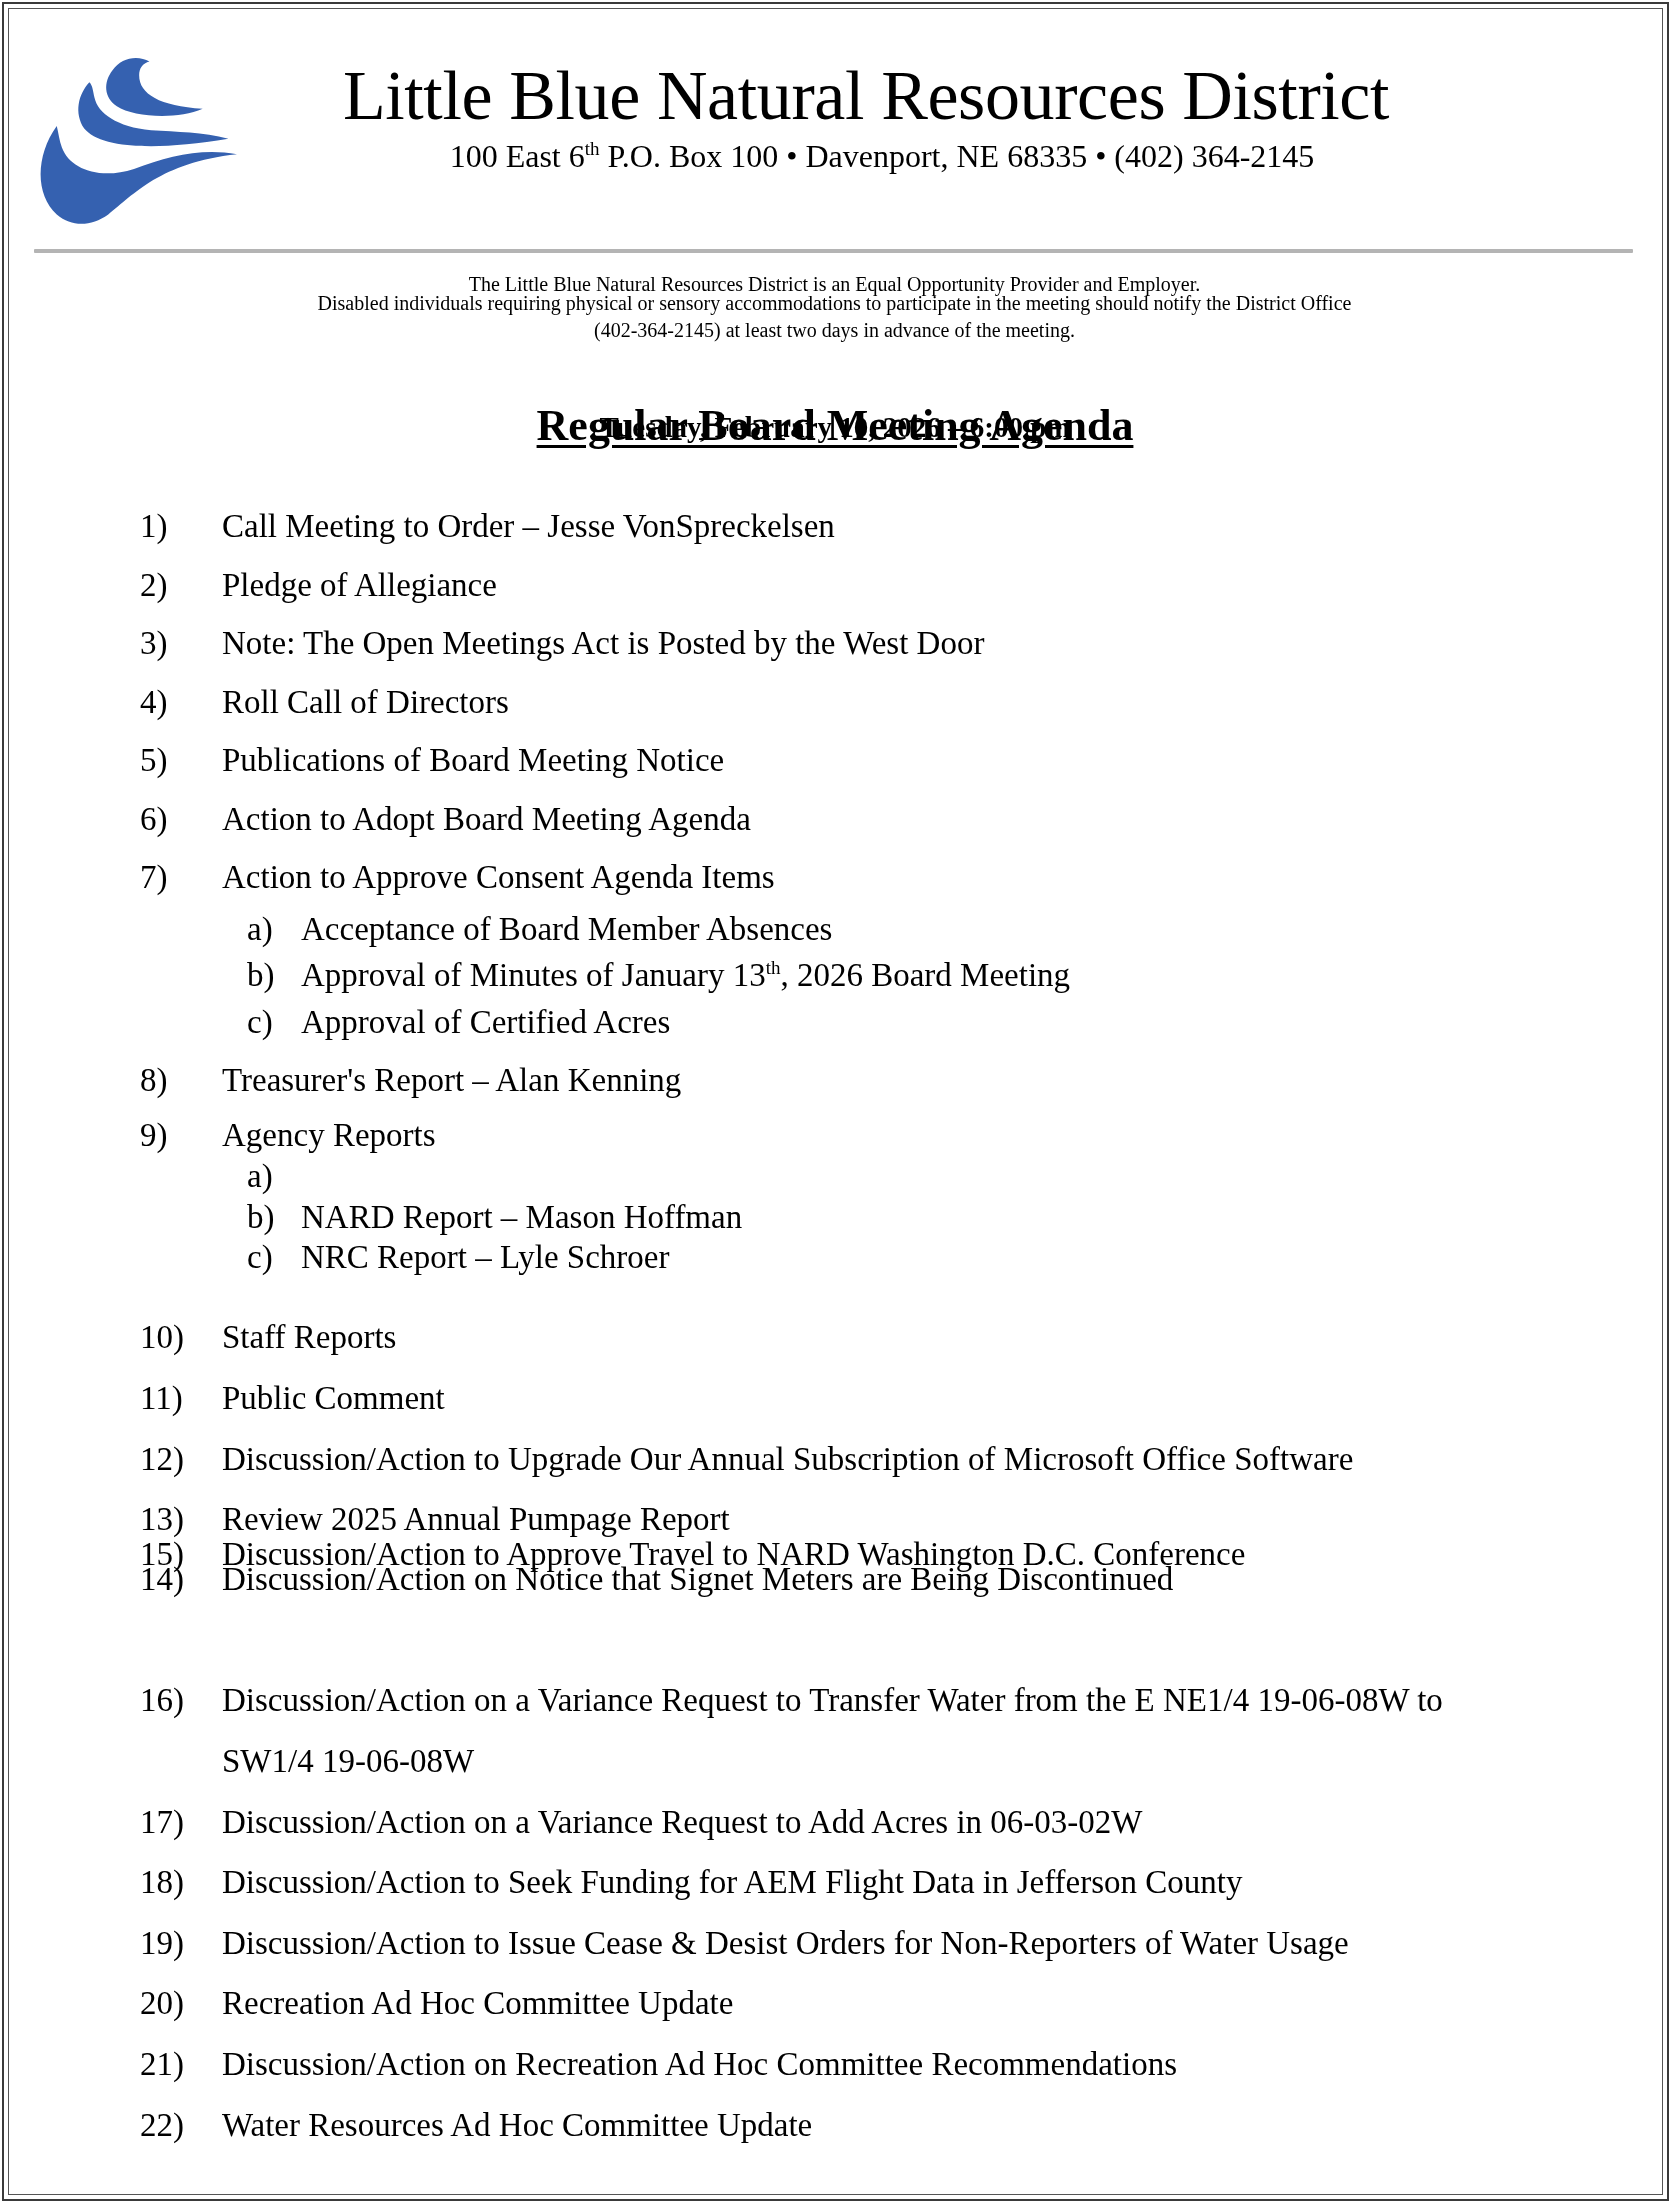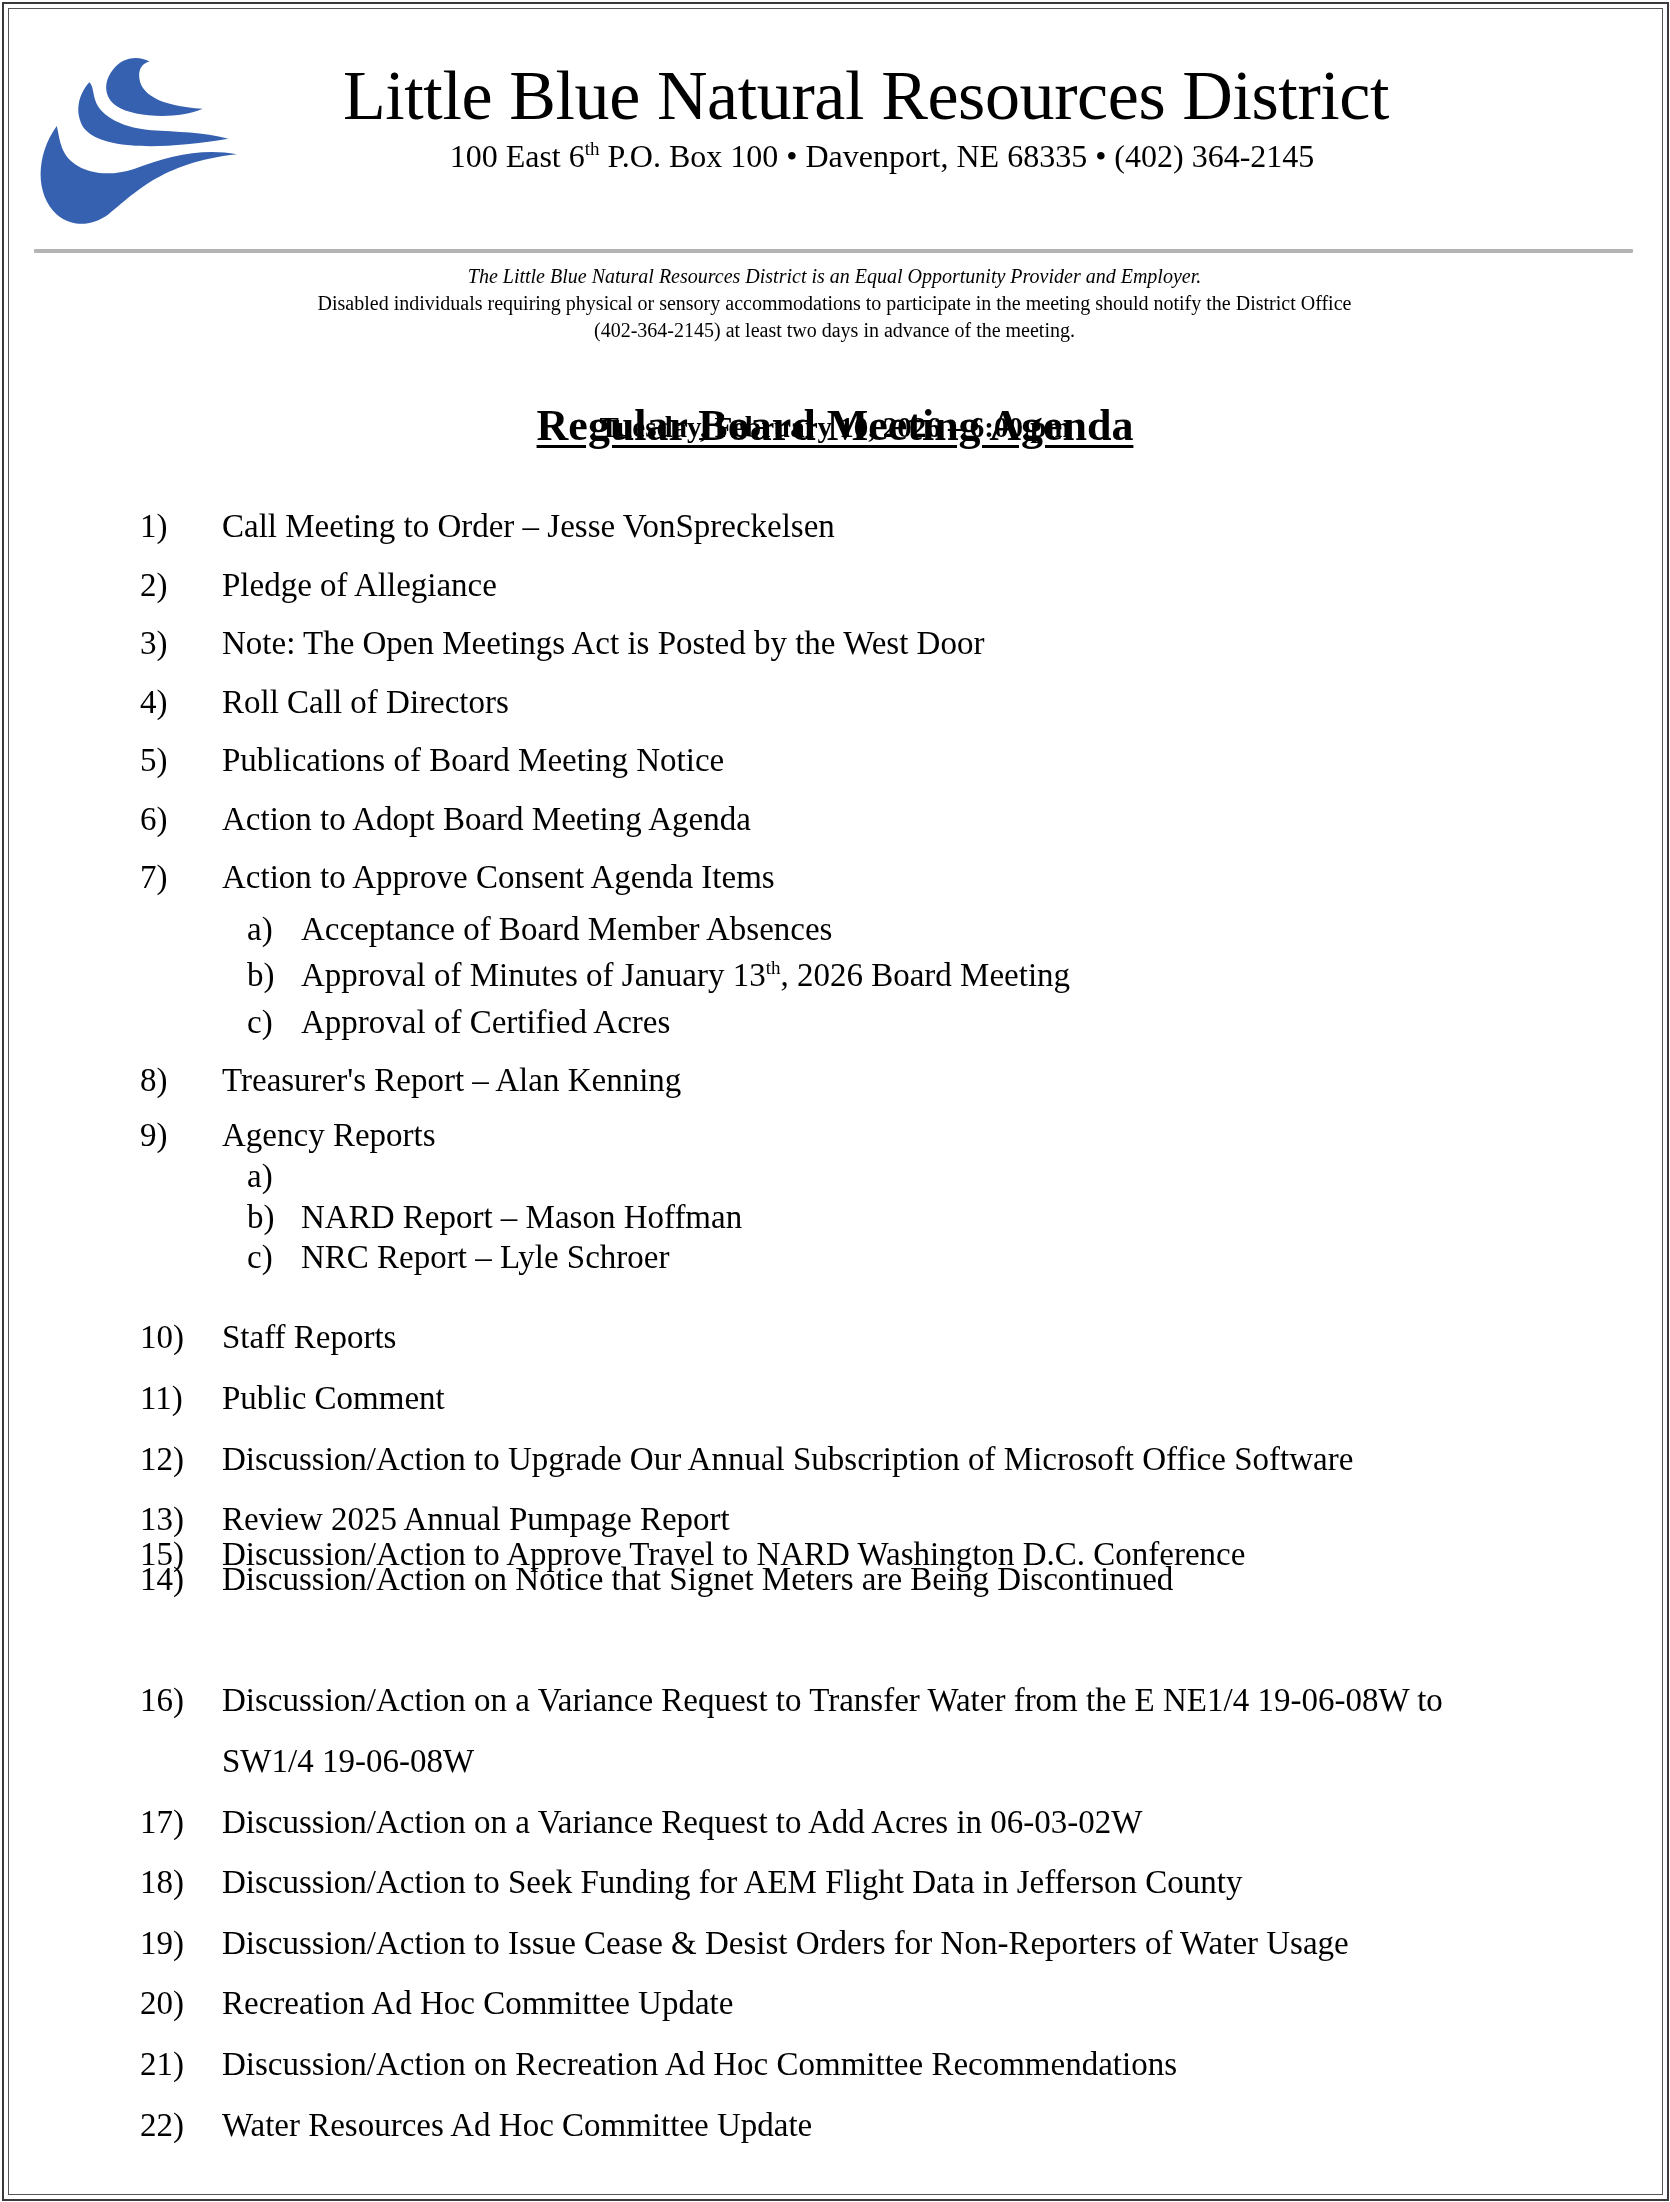--- a/index.html
+++ b/index.html
@@ -12,21 +12,21 @@
     .logo { position: absolute; left: 31px; top: 53px; width: 206px; height: 176px; }
     .org-title { position: absolute; left: 242px; top: 53px; width: 1248px; text-align: center;
                  font-size: 70px; line-height: 86px; white-space: nowrap; letter-spacing: -0.4px; }
     .address { position: absolute; left: 258px; top: 136px; width: 1248px; text-align: center;
                font-size: 32px; line-height: 40px; white-space: nowrap; }
     .address sup { font-size: 19px; vertical-align: 12px; line-height: 0; }
     .divider { position: absolute; left: 34px; top: 249px; width: 1599px; height: 4.3px;
                background: #b4b4b4; border-radius: 0.9px; }
     .notice { position: absolute; left: 86px; width: 1497px; text-align: center;
               font-size: 20px; line-height: 26px; white-space: nowrap; }
-    .notice.eeo { top: 263px; font-style: italic; }
+    .notice.eeo { top: 271px; }
     .notice.l2 { top: 290px; }
     .notice.l3 { top: 317px; }
     .agenda-title { position: absolute; left: 0; top: 353px; width: 1670px; text-align: center;
                     font-size: 44px; font-weight: bold; line-height: 53px; margin-top: 46px; }
     .agenda-title span { text-decoration: underline; text-decoration-thickness: 3.4px;
                          text-underline-offset: 5.2px; }
     .meeting-date { position: absolute; left: 0; top: 407px; width: 1670px; text-align: center;
                     font-size: 29px; font-weight: bold; line-height: 41px; }
     .item { position: absolute; left: 0; width: 1670px; height: 43px; font-size: 33px; line-height: 43px;
             white-space: nowrap; }

